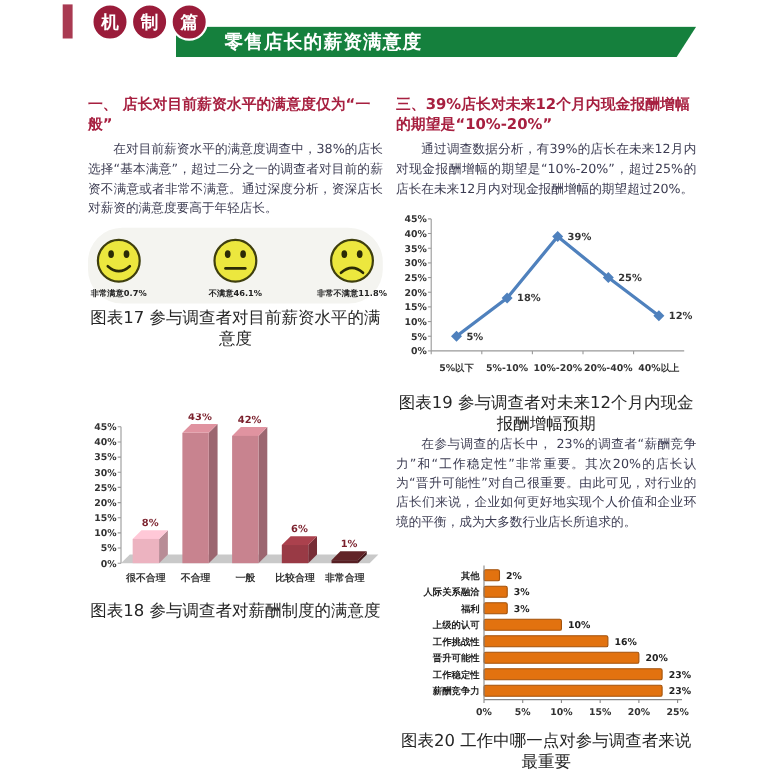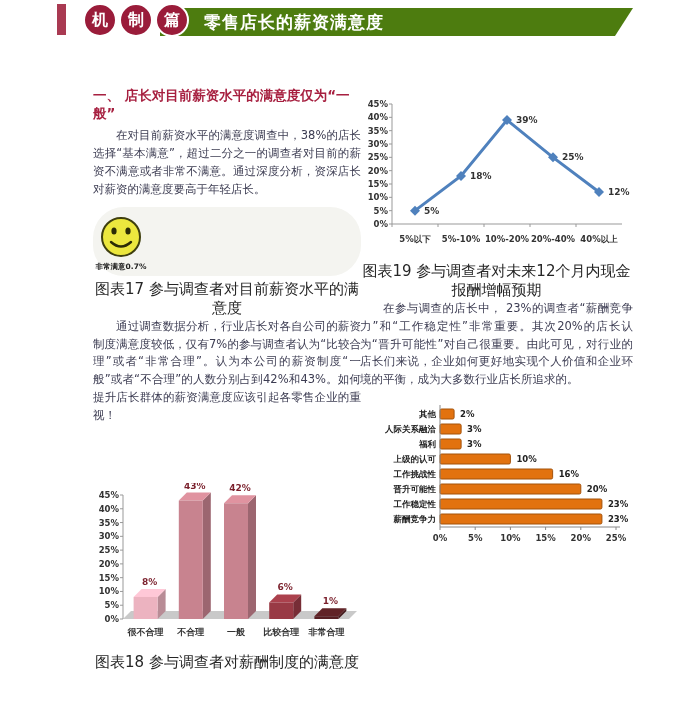--- a/index.html
+++ b/index.html
@@ -1,42 +1,42 @@
 <!DOCTYPE html>
 <html><head>
 <meta charset="utf-8">
 <style>
   html,body{margin:0;padding:0;background:#fff;}
   .page{position:relative;width:693px;height:712px;background:#fff;overflow:hidden;
         font-family:"DejaVu Sans","Liberation Sans",sans-serif;color:#3c3c52;}
   
   .accent-stripe{position:absolute;left:57px;top:4px;width:9px;height:31px;background:#a93a52;}
-  .banner{position:absolute;left:160px;top:8px;width:473px;height:28px;background:#4d7c0f;
+  .banner{position:absolute;left:160px;top:24px;width:473px;height:28px;background:#15803d;
           clip-path:polygon(0 0,100% 0,calc(100% - 18px) 100%,0 100%);}
   .banner-title{position:absolute;left:44px;top:3px;font-size:17px;font-weight:bold;color:#fff;letter-spacing:1px;}
   .badge{position:absolute;top:3px;width:30px;height:30px;border-radius:50%;background:#9a1c3a;
          border:2px solid #fff;color:#fff;font-size:16px;font-weight:bold;text-align:center;line-height:30px;z-index:3;}
   .b0{left:83px}.b1{left:119px}.b2{left:155px}
   
   .col{position:absolute;top:86px;}
-  .col-left{left:80px;width:268px;margin-left:13px;}
+  .col-left{left:80px;width:268px;}
   .col-right{left:360px;width:273px;}
   h2.sec{margin:0 0 5px 0;font-size:13.5px;line-height:1.35;color:#a72040;font-weight:bold;}
   p.body{margin:0;font-size:11.5px;line-height:1.55;text-indent:2em;text-align:justify;color:#3c3c52;}
   figure{margin:0;padding:0;}
   figcaption{font-size:15px;color:#262626;text-align:center;margin-top:4px;}
   .smiley-box{background:#f4f4f0;padding:8px 2px 4px 2px;display:flex;justify-content:space-between;border-radius:31px;}
   .smiley{display:flex;flex-direction:column;align-items:center;width:52px;}
   .smiley .lbl{font-size:7.5px;font-weight:bold;color:#222;margin-top:3px;white-space:nowrap;}
   .fig17{margin-top:8px;}
   .sec2{margin-top:42px;}
   .fig18{margin-top:58px;}
   .fig19{margin-top:10px;}
   .sec4{margin-top:28px;}
-  .fig20{margin-top:14px;}
+  .fig20{margin-top:28px;}
   svg text{font-family:"DejaVu Sans","Liberation Sans",sans-serif;}
 </style>
 </head>
 <body>
 
 <div class="page">
 
   <div class="accent-stripe"></div>
   <div class="badge b0">机</div>
   <div class="badge b1">制</div>
@@ -53,25 +53,42 @@
       <div class="smiley-box" id="chart17">
           <div class="smiley">
             <svg width="44" height="44" viewBox="-22 -22 44 44">
               <circle cx="0" cy="0" r="19" fill="#ece73e" stroke="#3f3f0e" stroke-width="2"></circle>
               <ellipse cx="-7" cy="-6" rx="2.6" ry="3.6" fill="#2b2b06"></ellipse>
               <ellipse cx="7" cy="-6" rx="2.6" ry="3.6" fill="#2b2b06"></ellipse>
               <path d="M-10,5 Q0,14 10,5" stroke="#2b2b06" stroke-width="2.4" fill="none" stroke-linecap="round"></path>
             </svg>
             <div class="lbl">非常满意0.7%</div>
           </div>
+          <div class="smiley">
+            <svg width="44" height="44" viewBox="-22 -22 44 44">
+              <circle cx="0" cy="0" r="19" fill="#ece73e" stroke="#3f3f0e" stroke-width="2"></circle>
+              <ellipse cx="-7" cy="-6" rx="2.6" ry="3.6" fill="#2b2b06"></ellipse>
+              <ellipse cx="7" cy="-6" rx="2.6" ry="3.6" fill="#2b2b06"></ellipse>
+              <path d="M-9,7 L9,7" stroke="#2b2b06" stroke-width="2.4" fill="none" stroke-linecap="round"></path>
+            </svg>
+            <div class="lbl">不满意46.1%</div>
+          </div>
+          <div class="smiley">
+            <svg width="44" height="44" viewBox="-22 -22 44 44">
+              <circle cx="0" cy="0" r="19" fill="#ece73e" stroke="#3f3f0e" stroke-width="2"></circle>
+              <ellipse cx="-7" cy="-6" rx="2.6" ry="3.6" fill="#2b2b06"></ellipse>
+              <ellipse cx="7" cy="-6" rx="2.6" ry="3.6" fill="#2b2b06"></ellipse>
+              <path d="M-10,11 Q0,2 10,11" stroke="#2b2b06" stroke-width="2.4" fill="none" stroke-linecap="round"></path>
+            </svg>
+            <div class="lbl">非常不满意11.8%</div>
+          </div>
         </div>
       <figcaption>图表17  参与调查者对目前薪资水平的满意度</figcaption>
     </figure>
 
-    <p class="body">通过调查数据分析，行业店长对各自公司的薪资制度满意度较低，仅有7%的参与调查者认为“比较合理”或者“非常合理”。认为本公司的薪资制度“一般”或者“不合理”的人数分别占到42%和43%。如何提升店长群体的薪资满意度应该引起各零售企业的重视！</p>
 
     <figure class="fig18">
       <div id="chart18"><svg width="268" height="162">
             <polygon points="30,136 256,136 264,128 38,128" fill="#c9c9c9"></polygon>
             <text x="26" y="139" text-anchor="end" font-size="8.5" font-weight="bold" fill="#333">0%</text>
             <line x1="27" y1="136" x2="30" y2="136" stroke="#999" stroke-width="1"></line>
             <text x="26" y="125.22222222222223" text-anchor="end" font-size="8.5" font-weight="bold" fill="#333">5%</text>
             <line x1="27" y1="122.22222222222223" x2="30" y2="122.22222222222223" stroke="#999" stroke-width="1"></line>
             <text x="26" y="111.44444444444444" text-anchor="end" font-size="8.5" font-weight="bold" fill="#333">10%</text>
             <line x1="27" y1="108.44444444444444" x2="30" y2="108.44444444444444" stroke="#999" stroke-width="1"></line>
@@ -114,20 +131,22 @@
             <polygon points="221.4,133.24444444444444 245.4,133.24444444444444 253.4,125.24444444444444 229.4,125.24444444444444" fill="#612327"></polygon>
             <rect x="221.4" y="133.24444444444444" width="24" height="2.75555555555556" fill="#571f23"></rect>
             <text x="237.4" y="121.24444444444444" text-anchor="middle" font-size="9" font-weight="bold" fill="#7a1f2b">1%</text>
             <text x="233.4" y="152" text-anchor="middle" font-size="9" font-weight="bold" fill="#333">非常合理</text>
           </svg></div>
       <figcaption>图表18  参与调查者对薪酬制度的满意度</figcaption>
     </figure>
   </div>
 
   <div class="col col-right">
+    <h2 class="sec">三、39%店长对未来12个月内现金报酬增幅的期望是“10%-20%”</h2>
+    <p class="body">通过调查数据分析，有39%的店长在未来12月内对现金报酬增幅的期望是“10%-20%”，超过25%的店长在未来12月内对现金报酬增幅的期望超过20%。</p>
 
     <figure class="fig19">
       <div id="chart19"><svg width="273" height="158">
             <text x="28" y="131" text-anchor="end" font-size="8.5" font-weight="bold" fill="#333">0%</text>
             <line x1="29" y1="128" x2="32" y2="128" stroke="#999" stroke-width="1"></line>
             <text x="28" y="117.66666666666667" text-anchor="end" font-size="8.5" font-weight="bold" fill="#333">5%</text>
             <line x1="29" y1="114.66666666666667" x2="32" y2="114.66666666666667" stroke="#999" stroke-width="1"></line>
             <text x="28" y="104.33333333333334" text-anchor="end" font-size="8.5" font-weight="bold" fill="#333">10%</text>
             <line x1="29" y1="101.33333333333334" x2="32" y2="101.33333333333334" stroke="#999" stroke-width="1"></line>
             <text x="28" y="91" text-anchor="end" font-size="8.5" font-weight="bold" fill="#333">15%</text>
@@ -207,16 +226,17 @@
             <text x="115.2" y="138" text-anchor="middle" font-size="8.5" font-weight="bold" fill="#333">5%</text>
             <line x1="150.4" y1="124" x2="150.4" y2="127" stroke="#888" stroke-width="1"></line>
             <text x="150.4" y="138" text-anchor="middle" font-size="8.5" font-weight="bold" fill="#333">10%</text>
             <line x1="185.6" y1="124" x2="185.6" y2="127" stroke="#888" stroke-width="1"></line>
             <text x="185.6" y="138" text-anchor="middle" font-size="8.5" font-weight="bold" fill="#333">15%</text>
             <line x1="220.8" y1="124" x2="220.8" y2="127" stroke="#888" stroke-width="1"></line>
             <text x="220.8" y="138" text-anchor="middle" font-size="8.5" font-weight="bold" fill="#333">20%</text>
             <line x1="256" y1="124" x2="256" y2="127" stroke="#888" stroke-width="1"></line>
             <text x="256" y="138" text-anchor="middle" font-size="8.5" font-weight="bold" fill="#333">25%</text>
           </svg></div>
+      <figcaption>图表20  工作中哪一点对参与调查者来说最重要</figcaption>
     </figure>
   </div>
 
 </div>
 
 </body></html>

